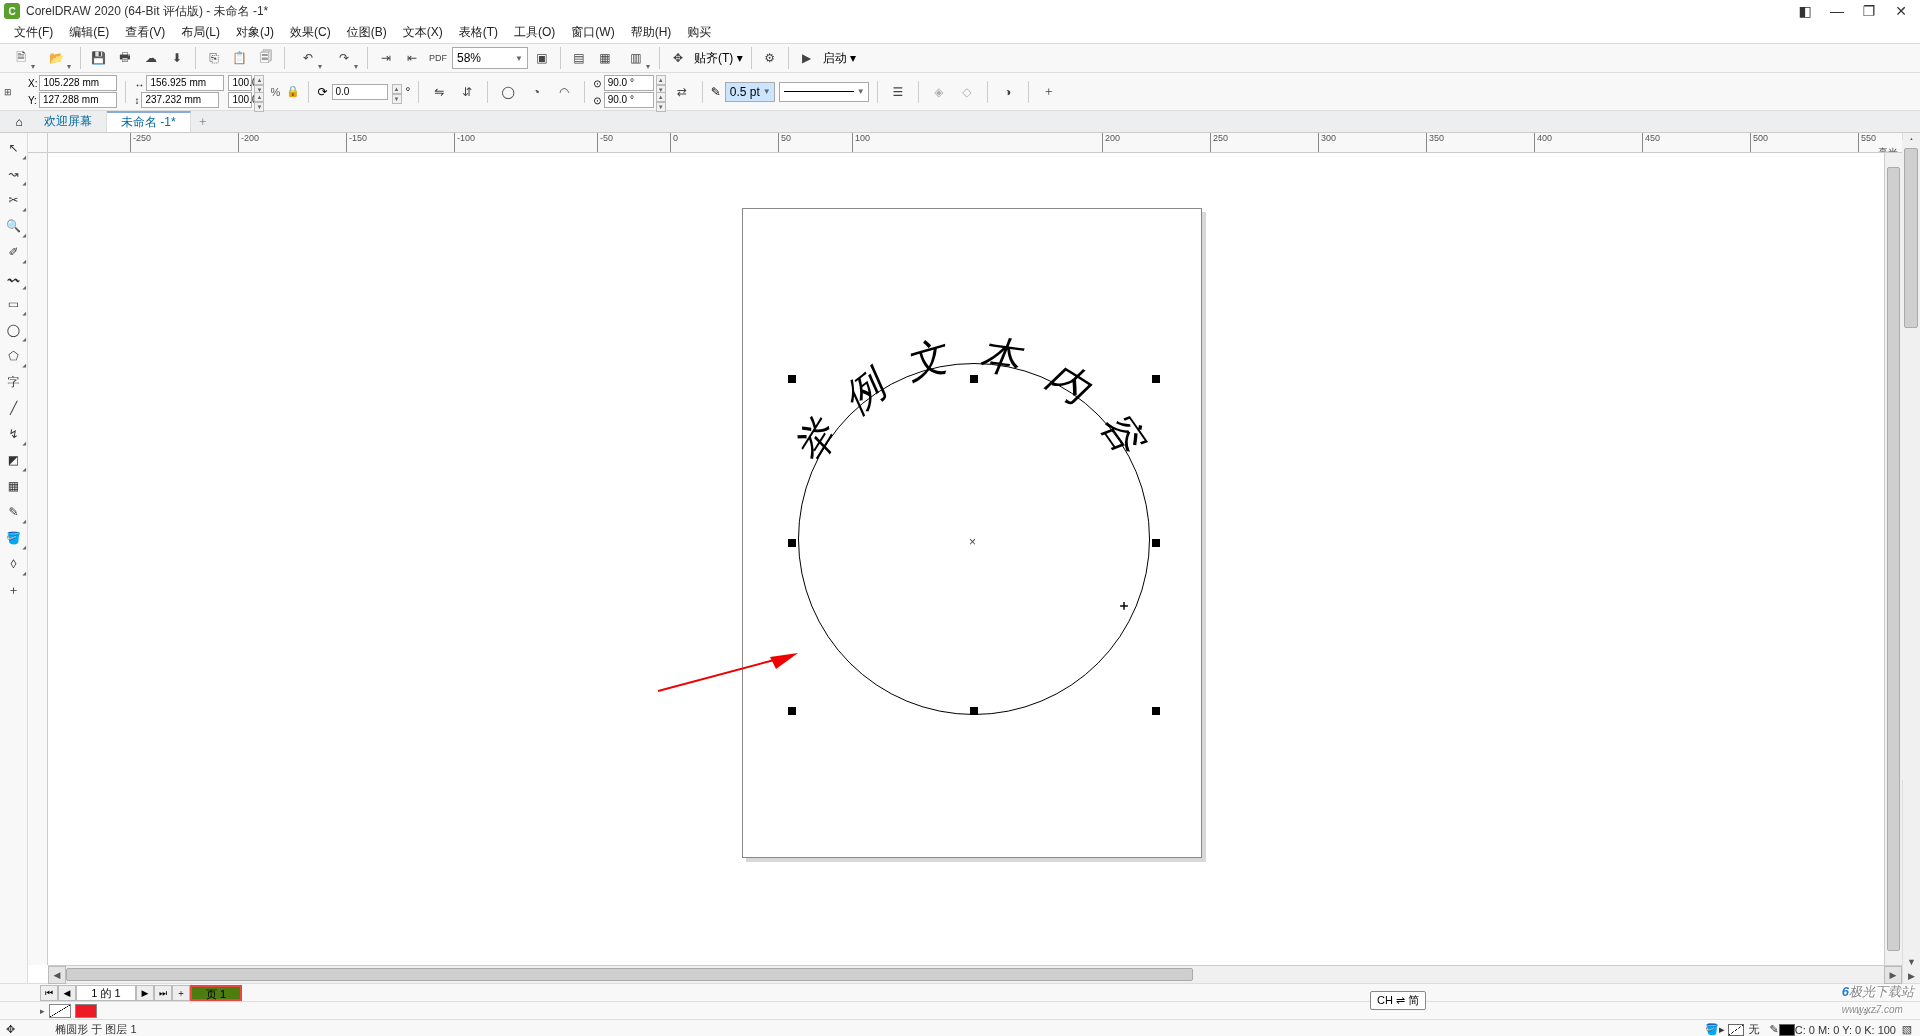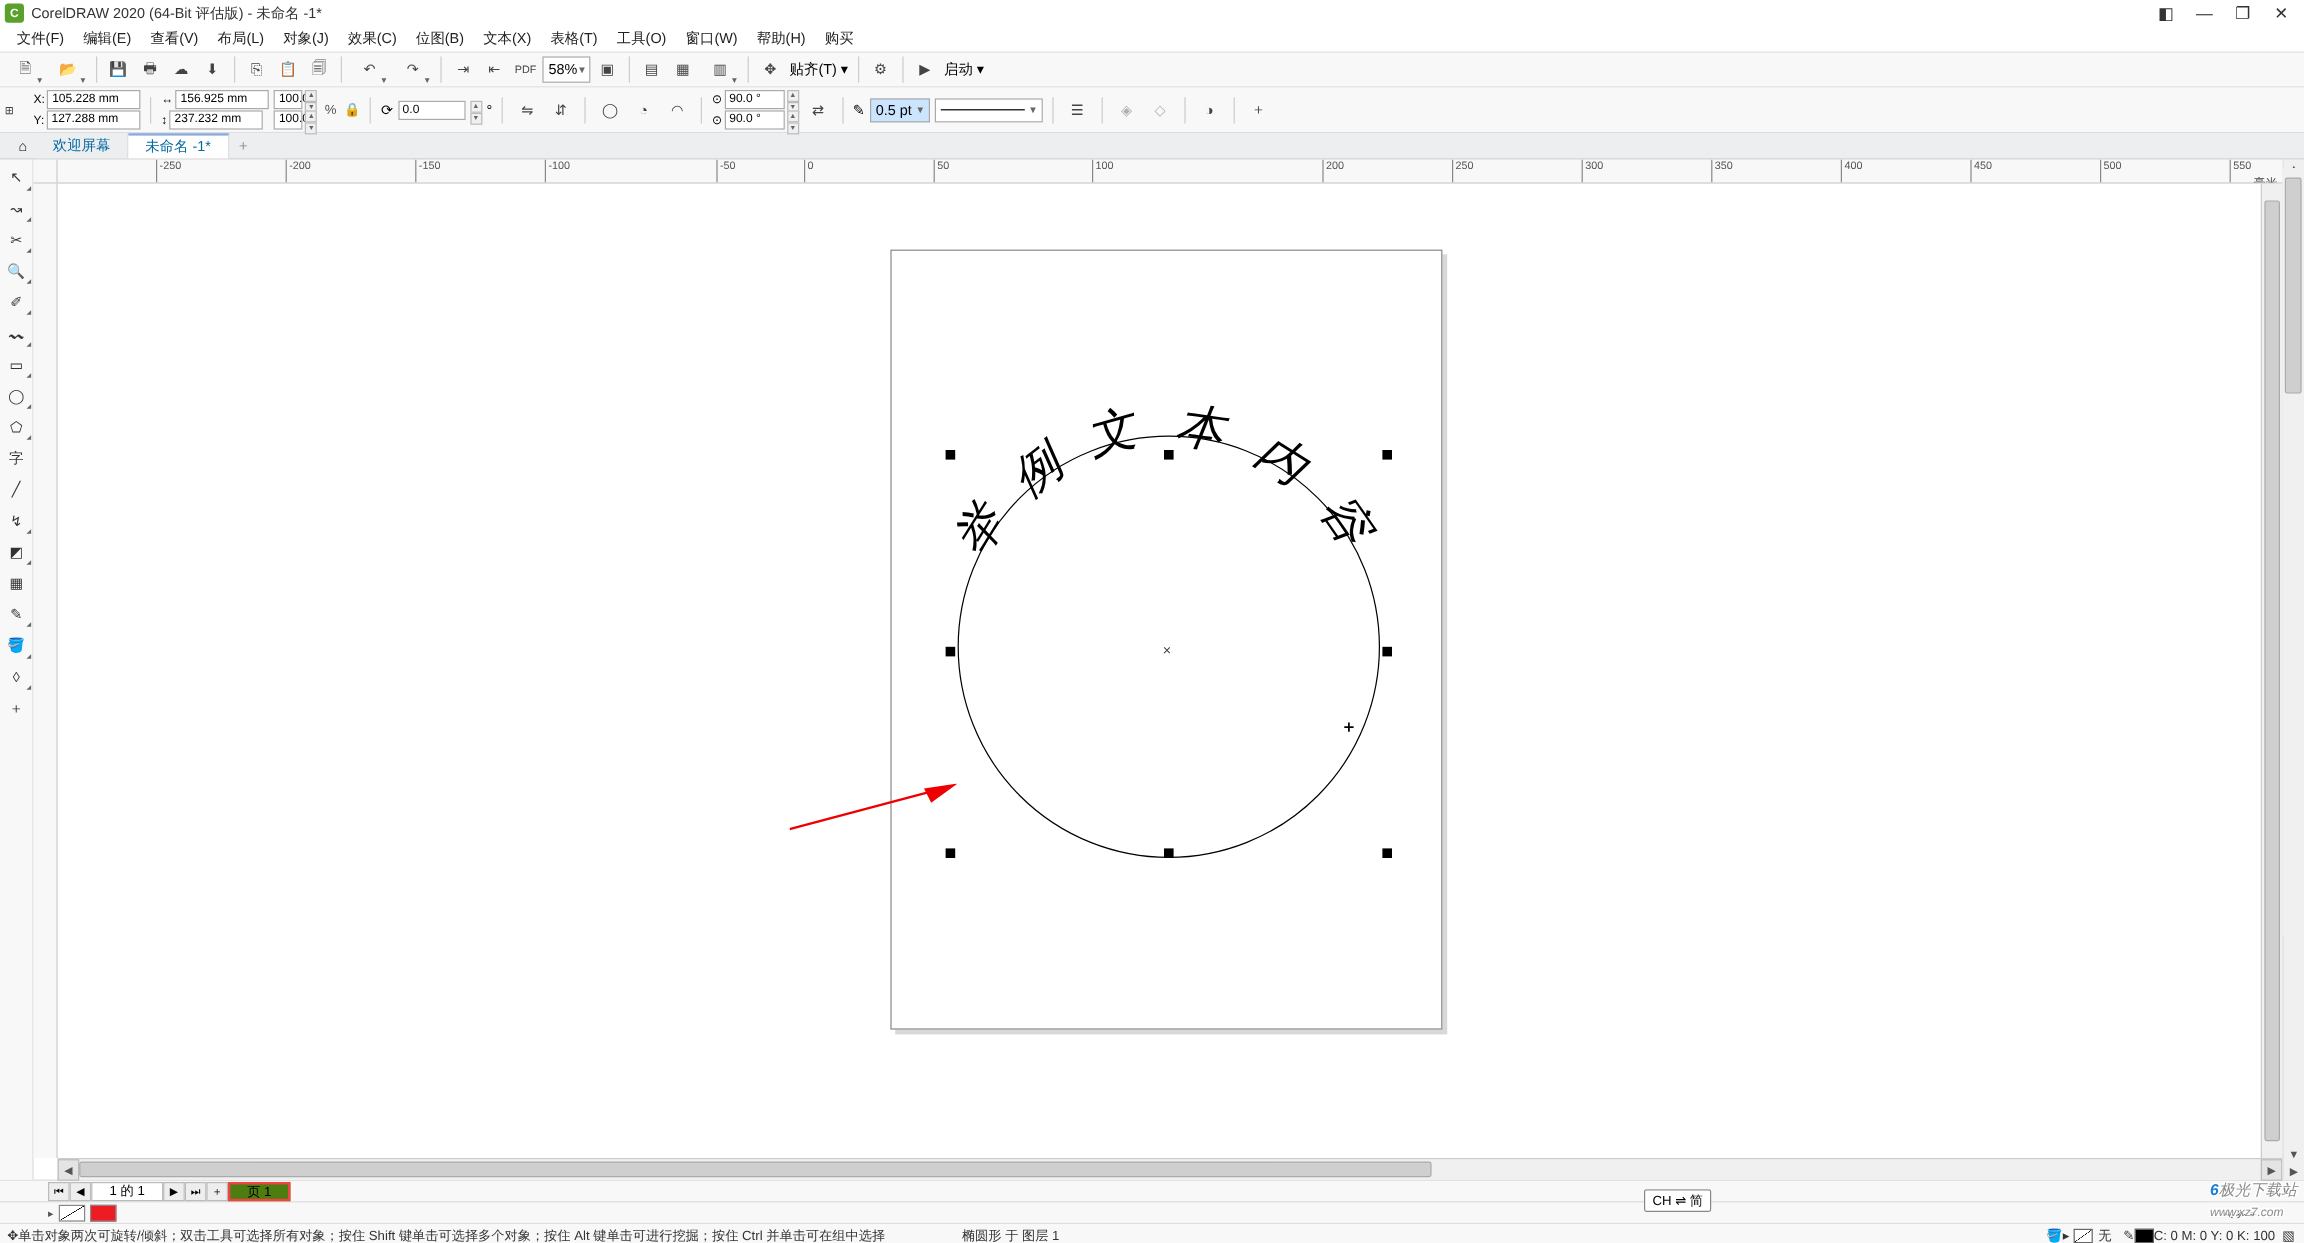--- a/index.html
+++ b/index.html
@@ -15,21 +15,21 @@
 
 .menubar { height: 22px; background: #fff; display: flex; align-items: center; padding-left: 6px; border-bottom: 1px solid #ddd; }
 .menubar .menu-item { padding: 0 8px; font-size: 12px; color: #222; cursor: pointer; }
 
 
 .toolbar { background: #f8f8f8; border-bottom: 1px solid #ddd; padding: 2px 4px; display: flex; align-items: center; gap: 2px; min-height: 28px; }
 .tbtn { width: 24px; height: 24px; display: flex; align-items: center; justify-content: center; border: 1px solid transparent; border-radius: 2px; cursor: pointer; color:#444; }
 .tbtn.dd { width: 34px; position:relative;}
 .tbtn.dd::after { content:"▾"; font-size:8px; position:absolute; right:2px; bottom:-2px; color:#666;}
 .sep { width: 1px; height: 22px; background: #ccc; margin: 0 4px; }
-.zoom-box { width: 40px; height: 22px; border: 1px solid #aaa; background: #fff; font-size: 12px; padding: 0 4px; display:flex; align-items:center;}
+.zoom-box { width: 76px; height: 22px; border: 1px solid #aaa; background: #fff; font-size: 12px; padding: 0 4px; display:flex; align-items:center;}
 .zoom-box .dd-arrow { margin-left:auto; font-size:8px; color:#666;}
 
 
 .propbar { background: #f8f8f8; border-bottom: 1px solid #ddd; padding: 2px 4px; display: flex; align-items: center; gap: 4px; min-height: 32px; }
 .xy-grid { display:flex; align-items:center; gap:4px;}
 .xy-icon { width:20px; height:28px; display:flex; flex-direction:column; justify-content:center; font-size:9px; color:#444; line-height:12px;}
 .coord-col { display:flex; flex-direction:column; gap:1px;}
 .coord-row { display:flex; align-items:center; gap:2px; font-size:10px;}
 .coord-input { width: 78px; height: 16px; border: 1px solid #aaa; background: #fff; font-size: 10px; padding: 0 3px; line-height:14px;}
 .coord-input.sm { width: 24px; }
@@ -315,21 +315,21 @@
   <div class="ruler-corner"></div>
   <div class="hruler">
     <div class="ticks" id="hruler-ticks">
         <div class="tick" style="left: 82px;">-250</div>
         <div class="tick" style="left: 190px;">-200</div>
         <div class="tick" style="left: 298px;">-150</div>
         <div class="tick" style="left: 406px;">-100</div>
         <div class="tick" style="left: 514px; margin-left: 35px;">-50</div>
         <div class="tick" style="left: 622px;">0</div>
         <div class="tick" style="left: 730px;">50</div>
-        <div class="tick" style="left: 862px; text-align: center;">100</div>
+        <div class="tick" style="left: 804px; text-align: center;">100</div>
         <div class="tick" style="left: 946px; margin-top: 28px;">150</div>
         <div class="tick" style="left: 1054px;">200</div>
         <div class="tick" style="left: 1162px;">250</div>
         <div class="tick" style="left: 1270px;">300</div>
         <div class="tick" style="left: 1378px;">350</div>
         <div class="tick" style="left: 1486px;">400</div>
         <div class="tick" style="left: 1594px;">450</div>
         <div class="tick" style="left: 1702px;">500</div>
         <div class="tick" style="left: 1810px;">550</div>
       </div>
@@ -422,21 +422,20 @@
   <span class="arrow">▸</span>
   <div class="sw none"></div>
   <div class="sw" style="background:#ed1c24;"></div>
   <span class="arrow" style="margin-left:auto;">◀</span>
   <span class="arrow">▶</span>
   <span class="arrow">▸</span>
 </div>
 
 <div class="statusbar">
   <span>✥</span>
-  <span class="seg">单击对象两次可旋转/倾斜；双击工具可选择所有对象；按住 Shift 键单击可选择多个对象；按住 Alt 键单击可进行挖掘；按住 Ctrl 并单击可在组中选择</span>
   <span class="seg" style="margin-left:40px;">椭圆形 于 图层 1</span>
   <div class="fillnone">
     <span>🪣▸</span>
     <div class="nonesw"></div>
     <span>无</span>
   </div>
   <span>✎</span>
   <div class="nonesw" style="background:#000;"></div>
   <span>C: 0 M: 0 Y: 0 K: 100</span>
   <span style="width:14px;text-align:center;margin-left:4px;">▧</span>

